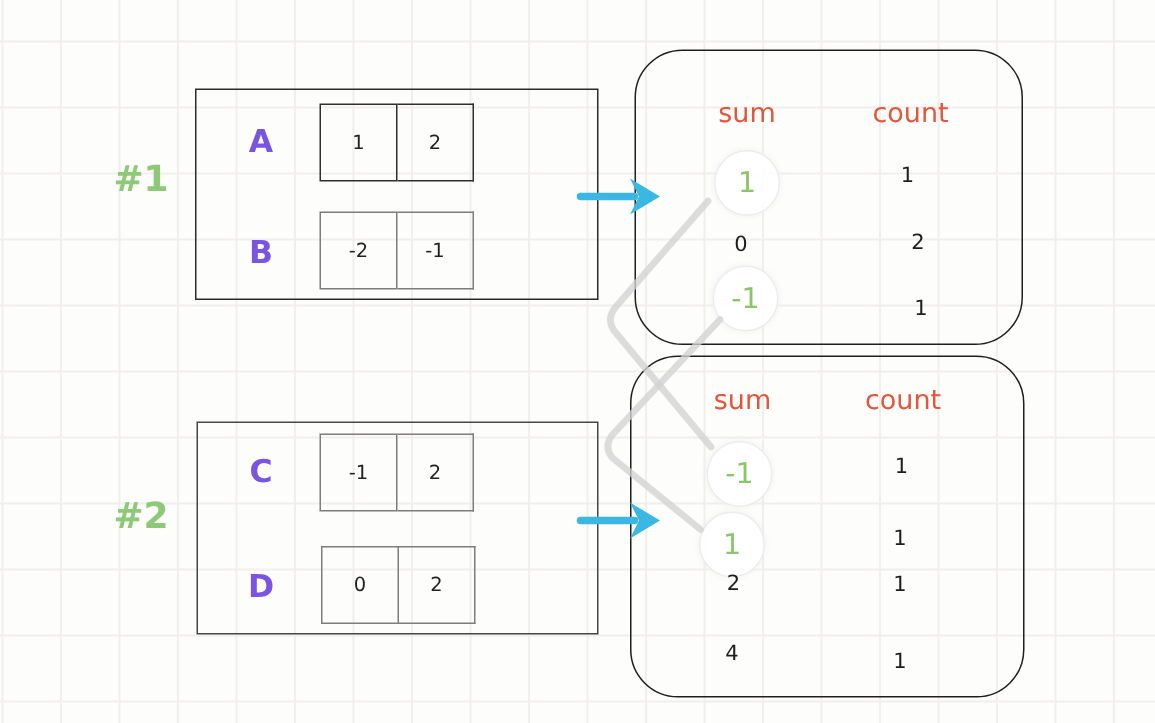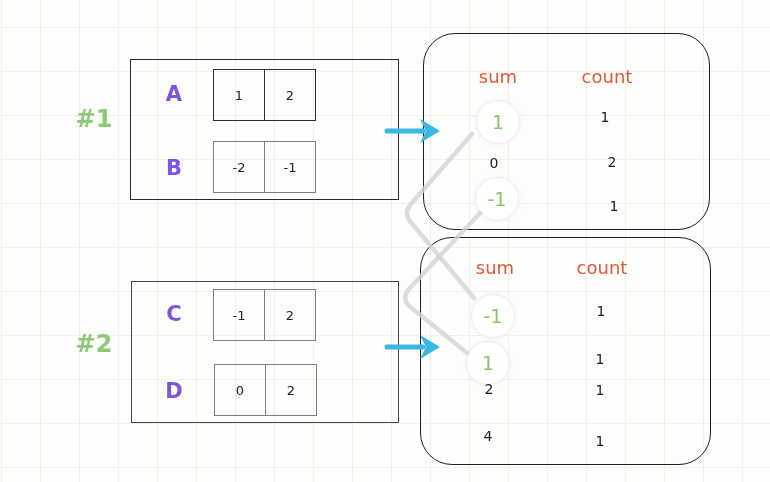--- a/index.html
+++ b/index.html
@@ -22,21 +22,21 @@
   .row-label{position:absolute;font-size:21px;font-weight:600;color:#7a55e0;}
   .cell-row{position:absolute;display:flex;}
   .cell{width:50px;height:50px;display:flex;align-items:center;justify-content:center;
         font-size:13px;color:#222;background:#fff0;}
   .b-dark .cell{border:1.7px solid #2e2e2e;}
   .b-gray .cell{border:1.9px solid #7d7d7d;}
   .cell + .cell{border-left-width:0 !important;}
   .box2-border{border-color:#464646;}
 
   
-  .result-box{position:absolute;border:1.6px solid #1f1f1f;border-radius:32px;background:transparent;padding-left:28px;}
+  .result-box{position:absolute;border:1.6px solid #1f1f1f;border-radius:32px;background:transparent;}
   .hdr{position:absolute;font-size:18px;color:#e2573b;}
   .num{position:absolute;font-size:14px;color:#1d1d1d;}
   .circle{
     position:absolute;width:42px;height:42px;border-radius:50%;
     border:1.6px solid #ececec;background:rgba(255,255,255,0.85);
     display:flex;align-items:center;justify-content:center;
     font-size:19px;color:#8ac566;box-shadow:0 0 4px rgba(240,240,240,0.9);
   }
   svg.overlay{position:absolute;left:0;top:0;pointer-events:none;}
 </style>

